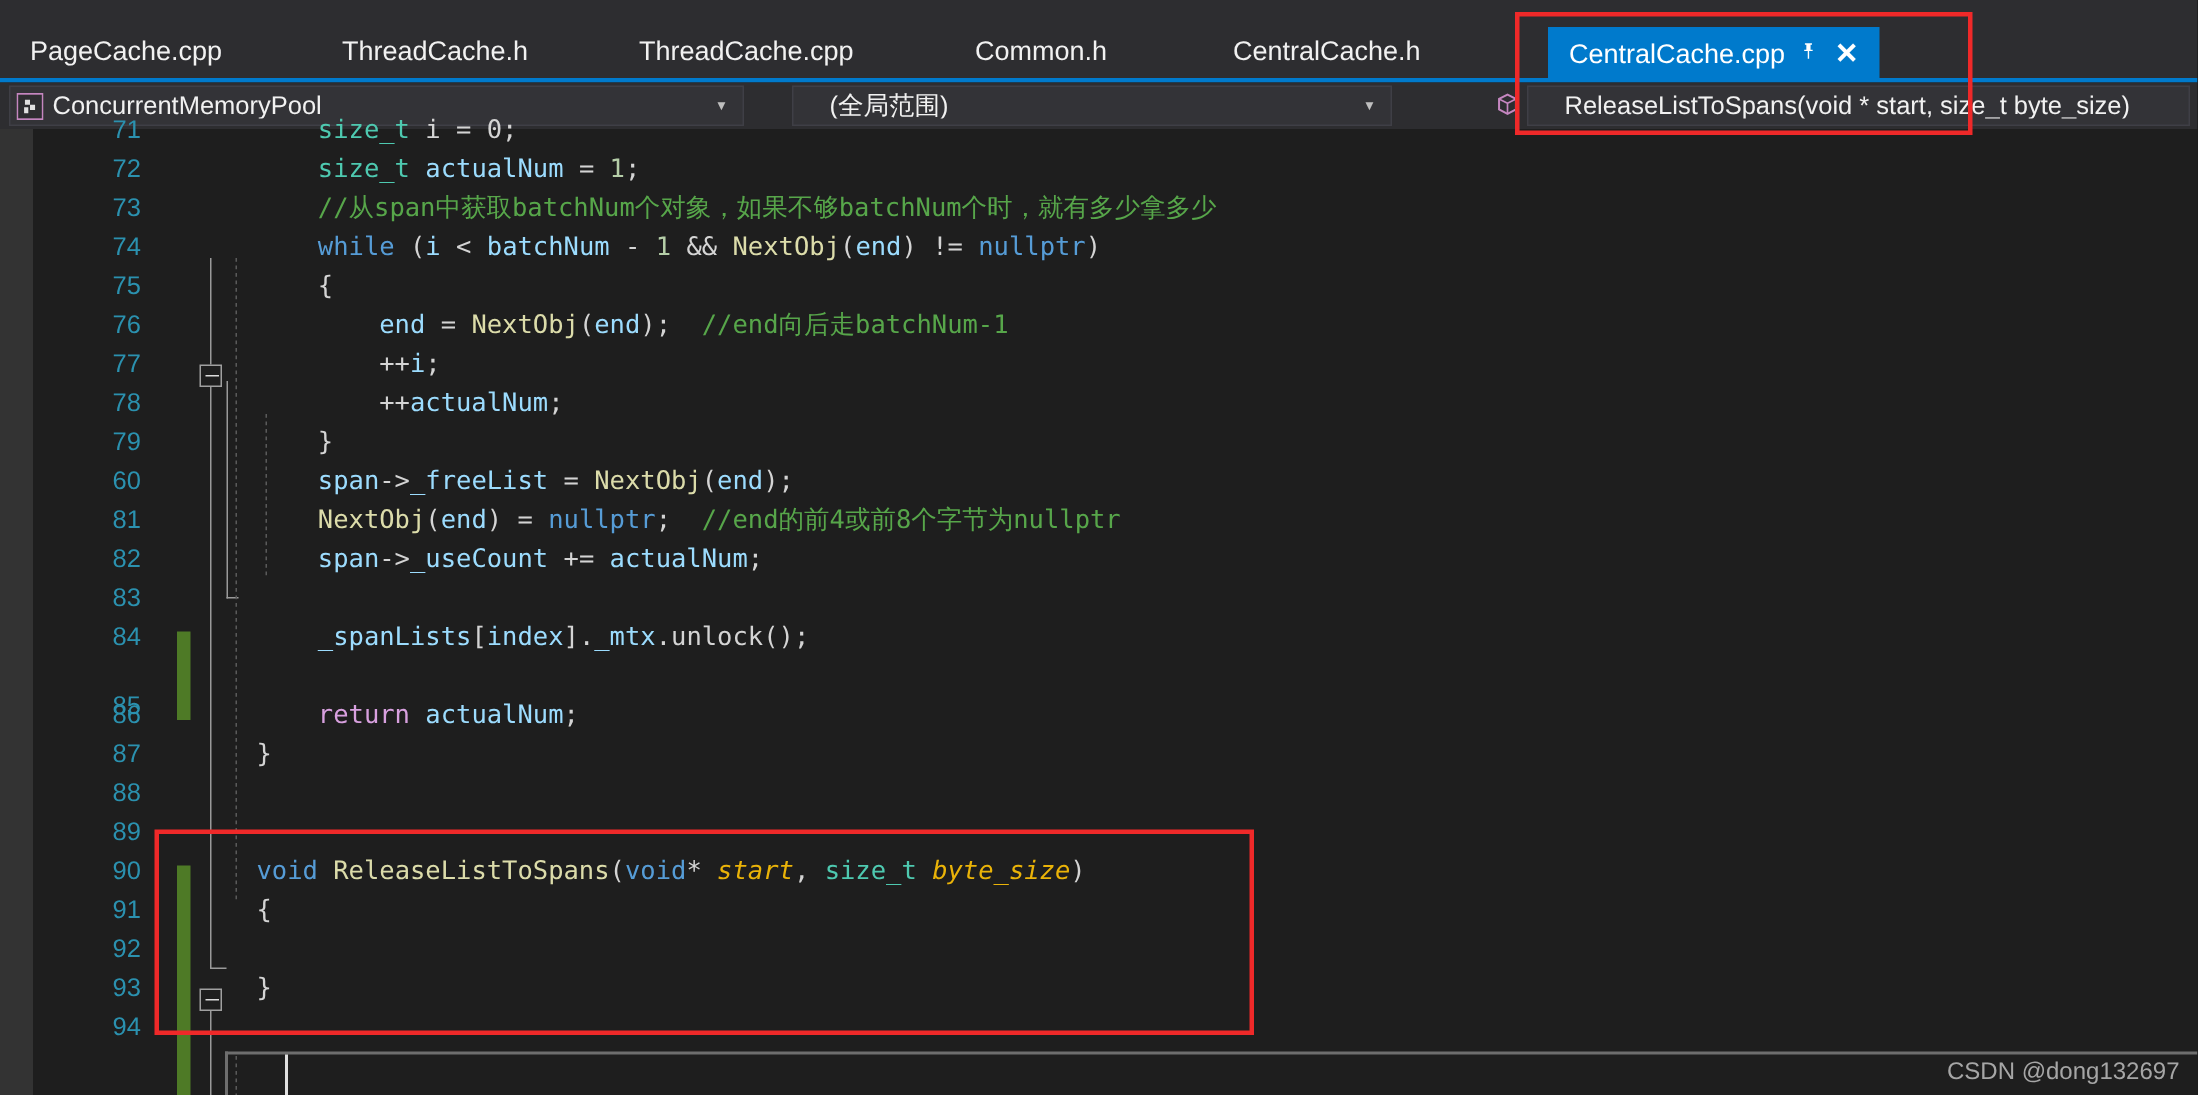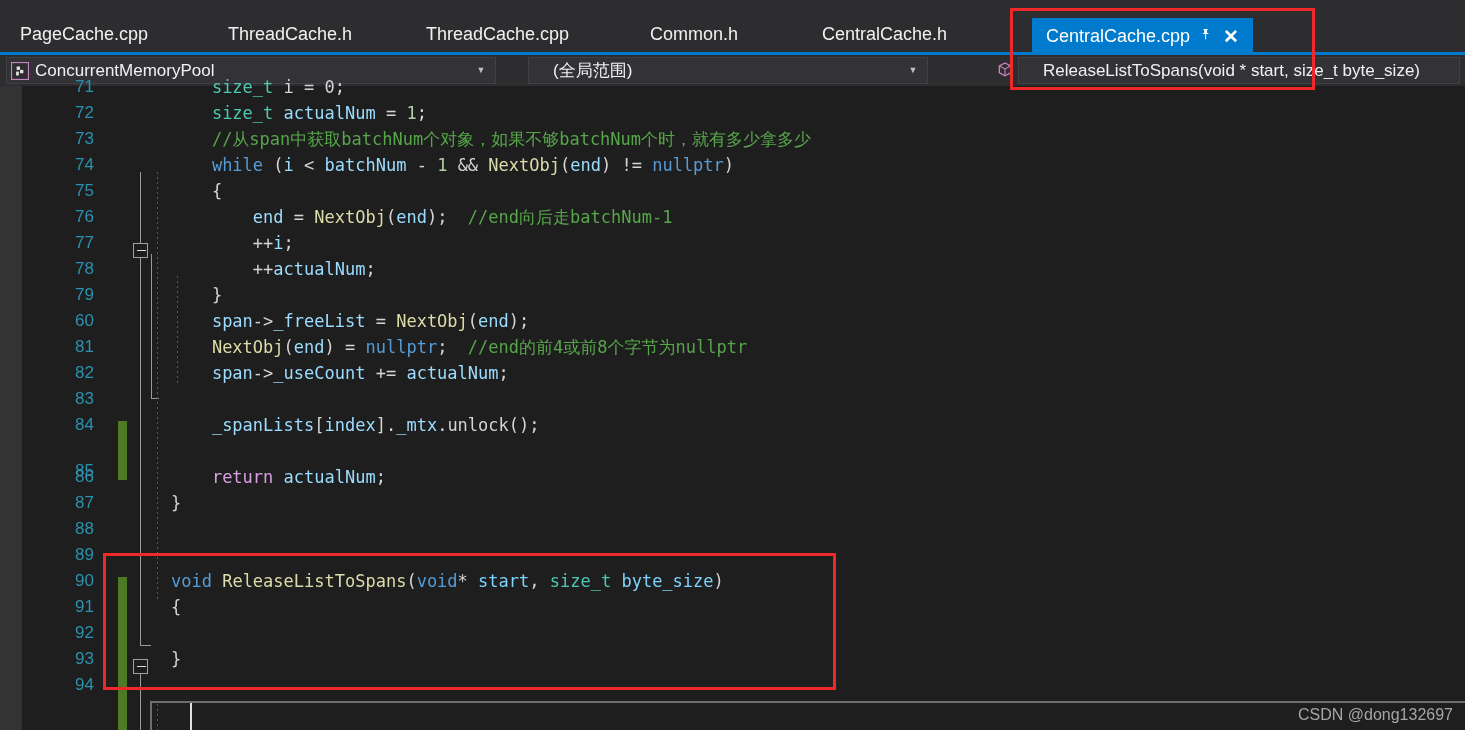--- a/index.html
+++ b/index.html
@@ -103,21 +103,21 @@
   }
   
   .kw    { color: #569cd6; }      
   .kwm   { color: #d8a0df; }      
   .ty    { color: #4ec9b0; }      
   .fn    { color: #dcdcaa; }      
   .id    { color: #9cdcfe; }      
   .pl    { color: #d4d4d4; }      
   .cm    { color: #57a64a; }      
   .num   { color: #b5cea8; }      
-  .gray  { color: #7dd3fc; }      
+  .gray  { color: #eab308; font-style: italic; }      
 
   
   .changebar {
     position: absolute; left: 118px; width: 9px; background: #4e7a26;
   }
   
   .guide {
     position: absolute; width: 1px;
     background-image: linear-gradient(to bottom, #5a5a5a 50%, transparent 50%);
     background-size: 1px 5px;

